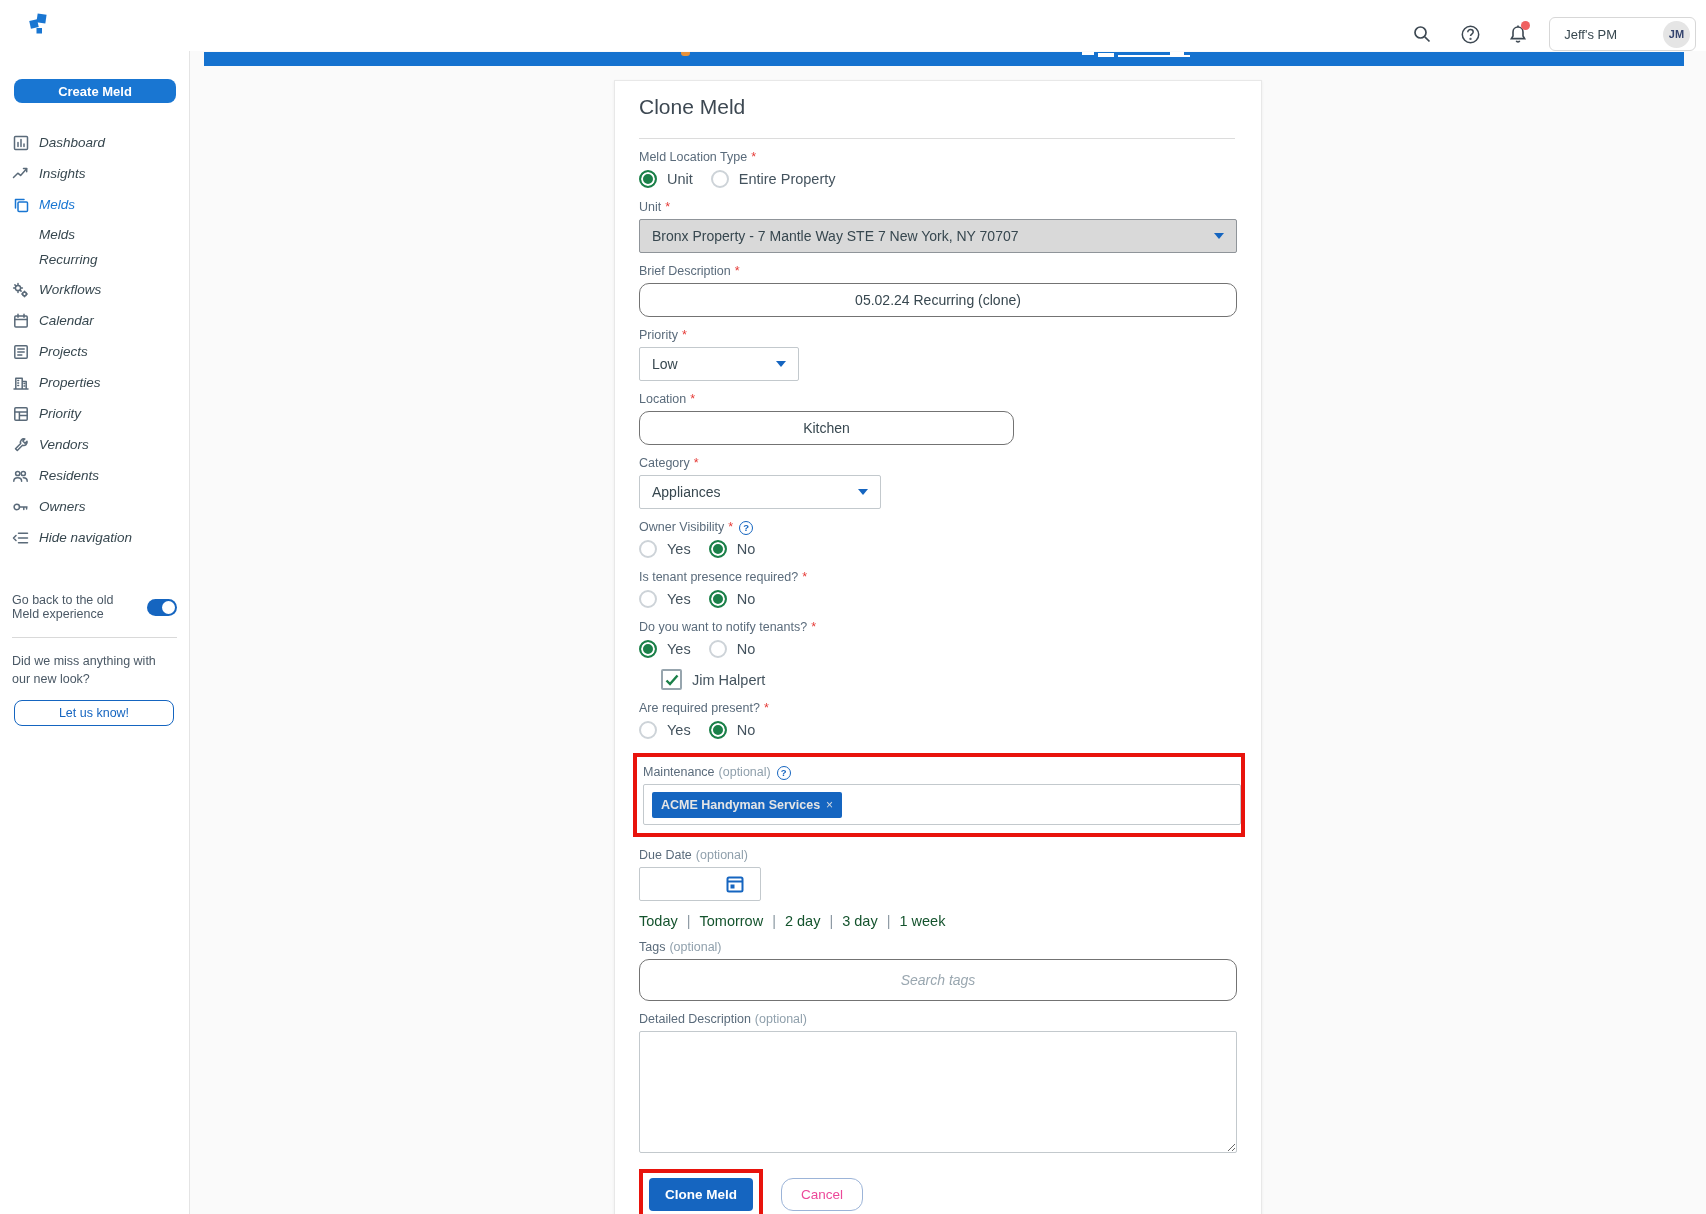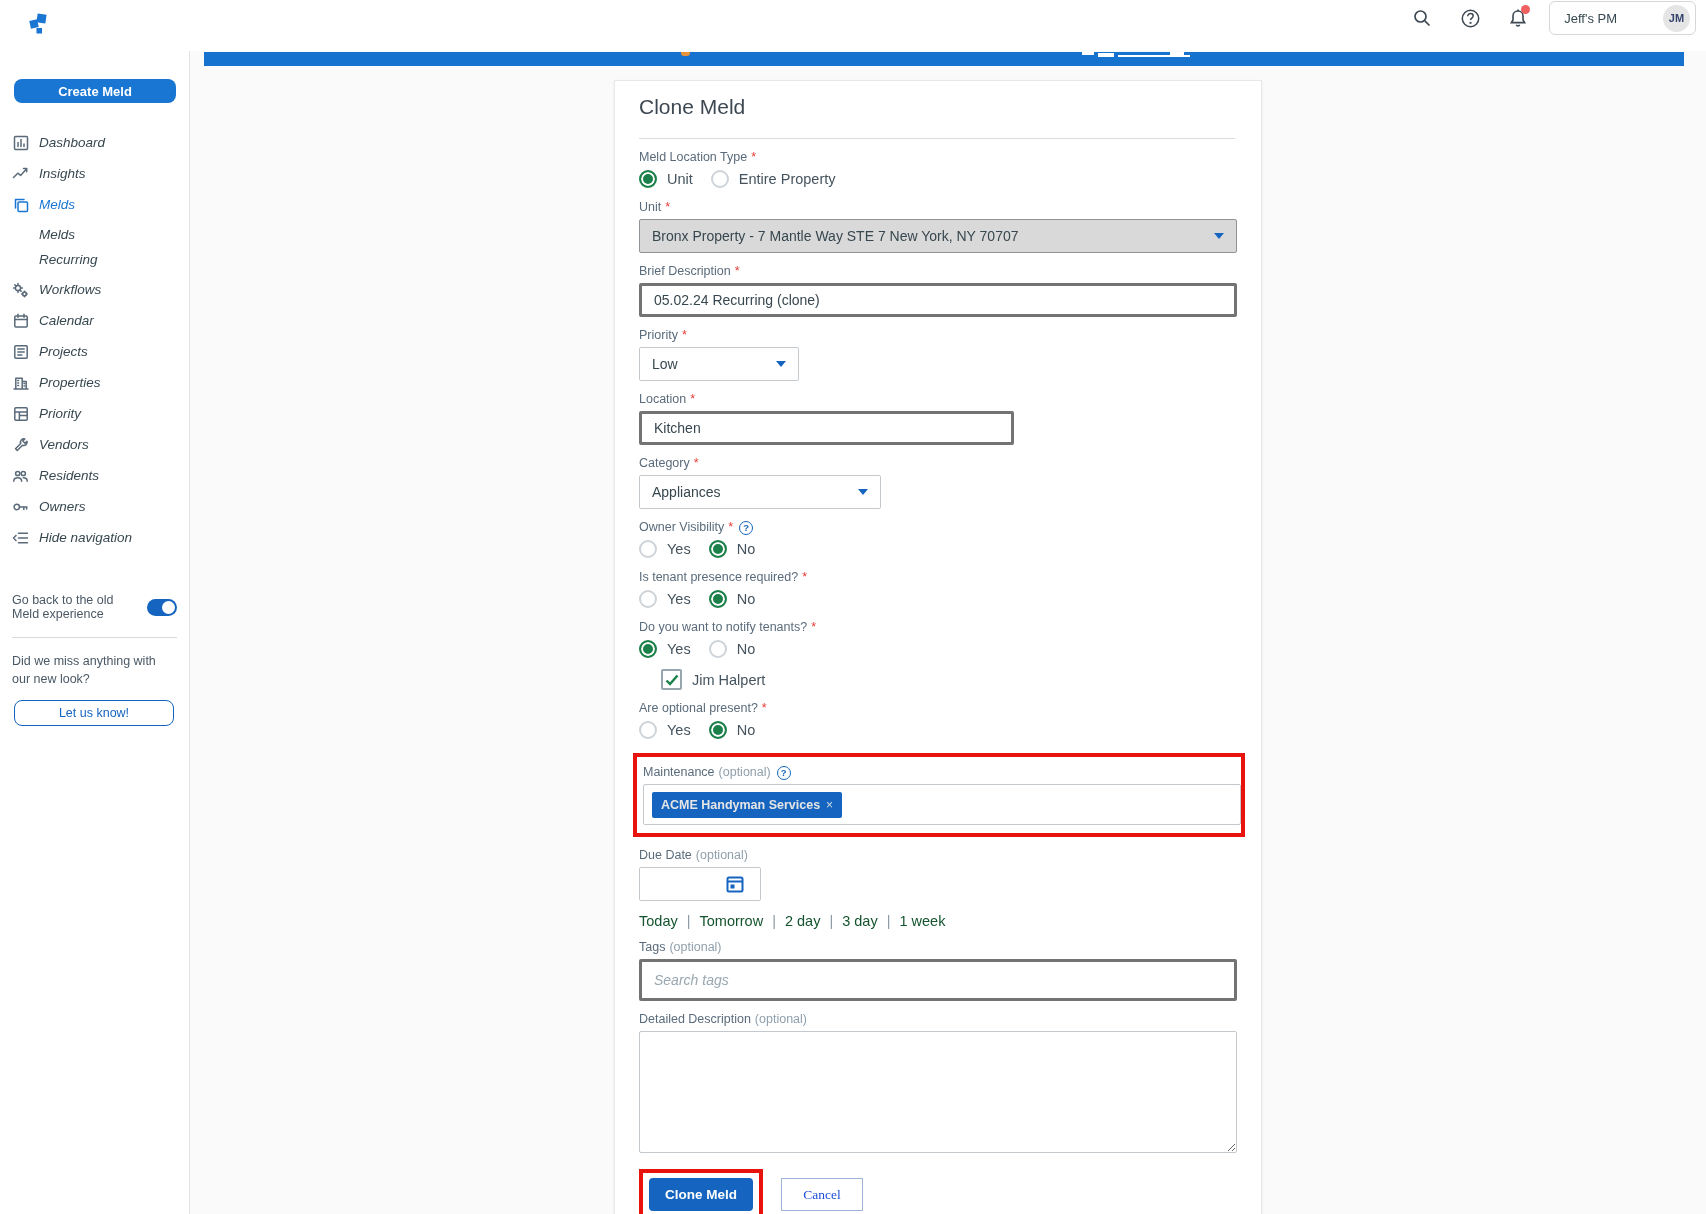--- a/index.html
+++ b/index.html
@@ -2,21 +2,21 @@
 <html><head>
 <meta charset="utf-8">
 <style>
   * { margin:0; padding:0; box-sizing:border-box; }
   html,body { width:1706px; height:1214px; overflow:hidden; background:#fafafa;
     font-family:"Liberation Sans", sans-serif; color:#37474f; }
 
   
   .topbar { position:absolute; left:0; top:0; width:1706px; height:51px; background:#fff; z-index:30; }
   .logo { position:absolute; left:28px; top:13px; width:22px; height:22px; }
-  .topbar-right { position:absolute; right:10px; top:0; height:36px; display:flex; align-items:center; gap:14px; }
+  .topbar-right { position:absolute; right:10px; top:16px; height:36px; display:flex; align-items:center; gap:14px; }
   .tb-icon { width:34px; height:34px; display:flex; align-items:center; justify-content:center; cursor:pointer; position:relative; }
   .badge-dot { position:absolute; top:4px; right:5px; width:9px; height:9px; border-radius:50%; background:#ef6161; }
   .account-pill { height:34px; border:1px solid #d7d7d7; border-radius:6px; background:#fff;
     display:flex; align-items:center; gap:10px; padding:0 5px 0 14px; cursor:pointer; }
   .account-name { font-size:13px; color:#37474f; }
   .avatar { width:27px; height:27px; border-radius:50%; background:#e5e5e5; color:#35446e;
     font-size:11px; font-weight:bold; display:flex; align-items:center; justify-content:center;margin-left:36px; }
 
   
   .sidebar { position:absolute; left:0; top:51px; width:190px; height:1163px; background:#fff;
@@ -49,22 +49,22 @@
   .card-title { font-size:21px; color:#3d4852; font-weight:normal; }
   .title-divider { margin-top:19px; border-top:1px solid #dcdcdc; }
 
   .field { margin-top:11px; }
   .flabel { font-size:12.5px; line-height:15px; color:#5a6b7b; margin-bottom:4px; display:flex; align-items:center; gap:4px; }
   .req { color:#e53935; }
   .opt { color:#90a0ac; }
   .help-circ { width:14px; height:14px; border-radius:50%; border:1.4px solid #1565c0; color:#1565c0;
     font-size:9.5px; font-weight:bold; display:inline-flex; align-items:center; justify-content:center; margin-left:2px; cursor:pointer; }
 
-  .text-input { width:598px; height:34px; border:3px solid #737373; border-radius:2px; background:#fff;
-    font-size:14px; color:#37474f; padding:0 12px; font-family:inherit; }
+  .text-input { width:598px; height:34px; border:1px solid #737373; border-radius:10px; background:#fff;
+    font-size:14px; color:#37474f; padding:0 12px; font-family:inherit;text-align:center; }
   .text-input::placeholder { color:#9aa7b0; font-style:italic; }
 
   .select { height:34px; border:1px solid #c3c9cd; border-radius:2px; background:#fff; display:flex;
     align-items:center; justify-content:space-between; padding:0 12px; font-size:14px; color:#37474f; cursor:pointer; }
   .select.disabled { background:#d9d9d9; border-color:#8f9499; }
   .caret { width:0; height:0; border-left:5px solid transparent; border-right:5px solid transparent; border-top:6px solid #1565c0; }
 
   .radio-row { display:flex; align-items:center; gap:10px; height:20px; font-size:14.5px; color:#44535e; }
   .radio { width:18px; height:18px; border-radius:50%; border:2px solid #cdd3d8; background:#fff; cursor:pointer; }
   .radio.checked { border-color:#1b8049; background:#1b8049; box-shadow:inset 0 0 0 2px #fff; }
@@ -88,22 +88,22 @@
   .quick-links a { color:#14532d; text-decoration:none; cursor:pointer; }
   .quick-links .sep { color:#8b98a2; }
 
   .textarea { width:598px; height:122px; border:1px solid #c3c9cd; border-radius:2px; resize:both;
     font-family:inherit; font-size:14px; color:#37474f; padding:8px 12px; }
 
   .btn-row { margin-top:12px; display:flex; align-items:center; gap:18px; }
   .red-btn-box { border:4px solid #e8130c; padding:5px 6px; }
   .primary-btn { width:104px; height:33px; background:#1565c0; color:#fff; border:none; border-radius:4px;
     font-size:13.5px; font-weight:bold; cursor:pointer; font-family:inherit; }
-  .ghost-btn { width:82px; height:33px; background:#fff; color:#1d4ed8; border:1px solid #9cb4d8; border-radius:0;
-    font-size:13.5px; cursor:pointer; font-family:Liberation Serif, serif; }
+  .ghost-btn { width:82px; height:33px; background:#fff; color:#ec4899; border:1px solid #9cb4d8; border-radius:12px;
+    font-size:13.5px; cursor:pointer; font-family:Liberation Sans, sans-serif; }
 </style>
 </head>
 <body>
 
 <div class="topbar">
   <div class="logo">
     <svg width="22" height="22" viewBox="0 0 22 22">
       <rect x="9" y="1" width="9" height="9" fill="#1976d2" transform="rotate(8 13.5 5.5)"></rect>
       <rect x="2" y="7" width="8" height="8" fill="#1976d2" transform="rotate(-12 6 11)"></rect>
       <rect x="8.5" y="15" width="5.5" height="5.5" fill="#1976d2"></rect>
@@ -387,21 +387,21 @@
         <svg width="14" height="12" viewBox="0 0 14 12" fill="none" stroke="#1b8049" stroke-width="2.4">
           <path d="M1.5 6.5 L5 10 L12.5 1.5"></path>
         </svg>
       </span>
       <span>Jim Halpert</span>
     </div>
   </div>
 
   <div class="field">
     <div class="flabel">
-      <span>Are optional present?</span>
+      <span>Are required present?</span>
         <span class="req">*</span>
     </div>
     <div class="radio-row">
       <span class="radio"></span>
       <span class="radio-lbl">Yes</span>
       <span class="radio checked"></span>
       <span class="radio-lbl">No</span>
     </div>
   </div>
 

